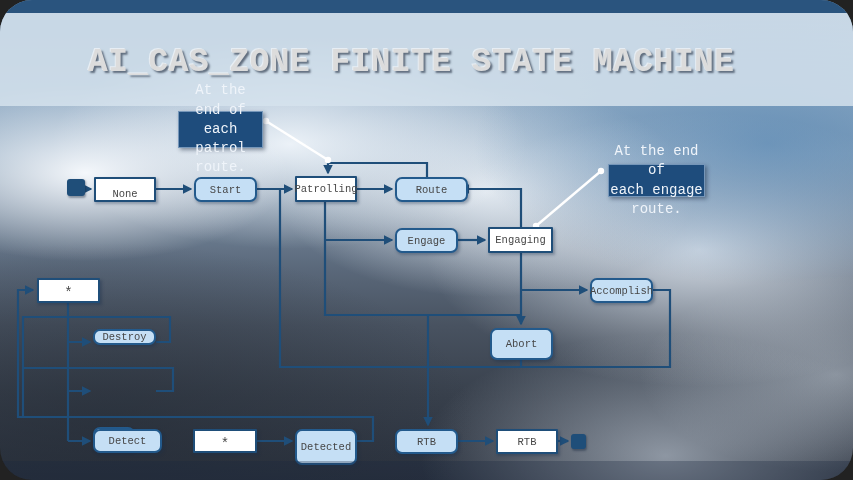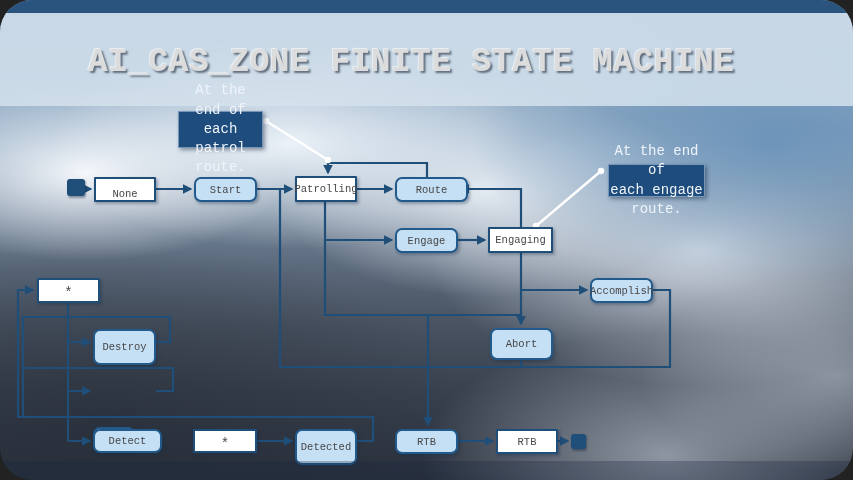--- a/index.html
+++ b/index.html
@@ -114,21 +114,21 @@
       </div>
       <div class="node action" style="left: 590px; top: 278px; width: 63px; height: 25px;">
         <span class="">Accomplish</span>
       </div>
       <div class="node action" style="left: 490px; top: 328px; width: 63px; height: 32px;">
         <span class="">Abort</span>
       </div>
       <div class="node state" style="left: 37px; top: 278px; width: 63px; height: 25px;">
         <span class="star">*</span>
       </div>
-      <div class="node action" style="left: 93px; top: 329px; width: 63px; height: 36px;">
+      <div class="node action" style="left: 93px; top: 329px; width: 63px; height: 16px;">
         <span class="">Destroy</span>
       </div>
       <div class="node action" style="left: 93px; top: 379px; width: 42px; height: 24px; margin-top: 48px;">
         <span class="">Status</span>
       </div>
       <div class="node action" style="left: 93px; top: 429px; width: 69px; height: 24px;">
         <span class="">Detect</span>
       </div>
       <div class="node state" style="left: 193px; top: 429px; width: 64px; height: 24px;">
         <span class="star">*</span>

